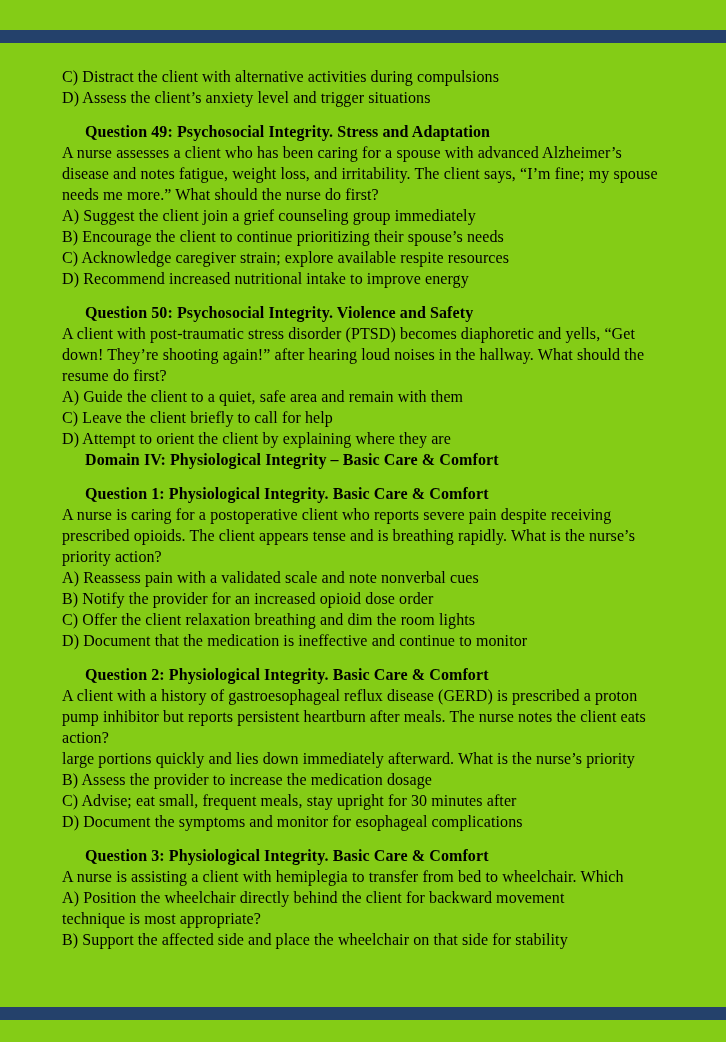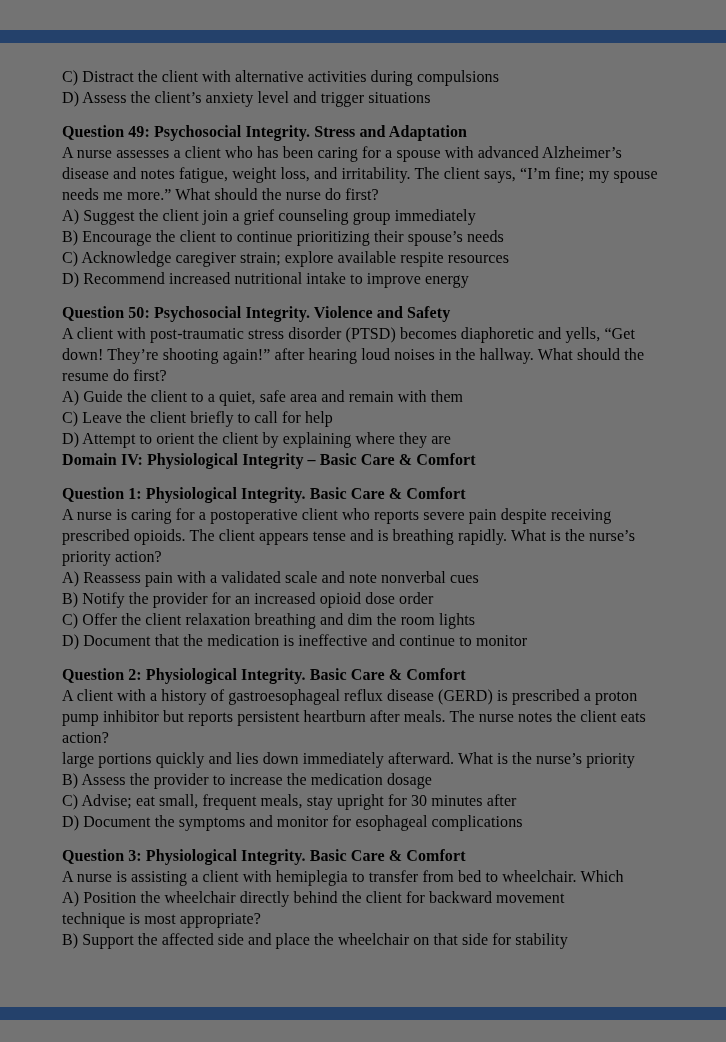--- a/index.html
+++ b/index.html
@@ -31,26 +31,26 @@
     top: 66px;
     width: 606px;
   }
   .section { margin: 0 0 13px 0; }
   .line {
     font-size: 16px;
     line-height: 21px;
     white-space: nowrap;
     letter-spacing: 0.1px;
   }
-  .heading { font-weight: bold; }
+  .heading { font-weight: bold; margin-left: 23px; }
 </style>
 </head>
 <body>
 
-<div class="page" style="background: #737373; color: rgb(0, 0, 0);">
+<div class="page" style="background: #84cc16; color: rgb(0, 0, 0);">
   <div class="separator top"></div>
   <main class="content">
       <div class="section">
         <div class="line">C) Distract the client with alternative activities during compulsions</div>
         <div class="line">D) Assess the client’s anxiety level and trigger situations</div>
       </div>
       <div class="section">
         <div class="line heading">Question 49: Psychosocial Integrity. Stress and Adaptation</div>
         <div class="line">A nurse assesses a client who has been caring for a spouse with advanced Alzheimer’s</div>
         <div class="line">disease and notes fatigue, weight loss, and irritability. The client says, “I’m fine; my spouse</div>

